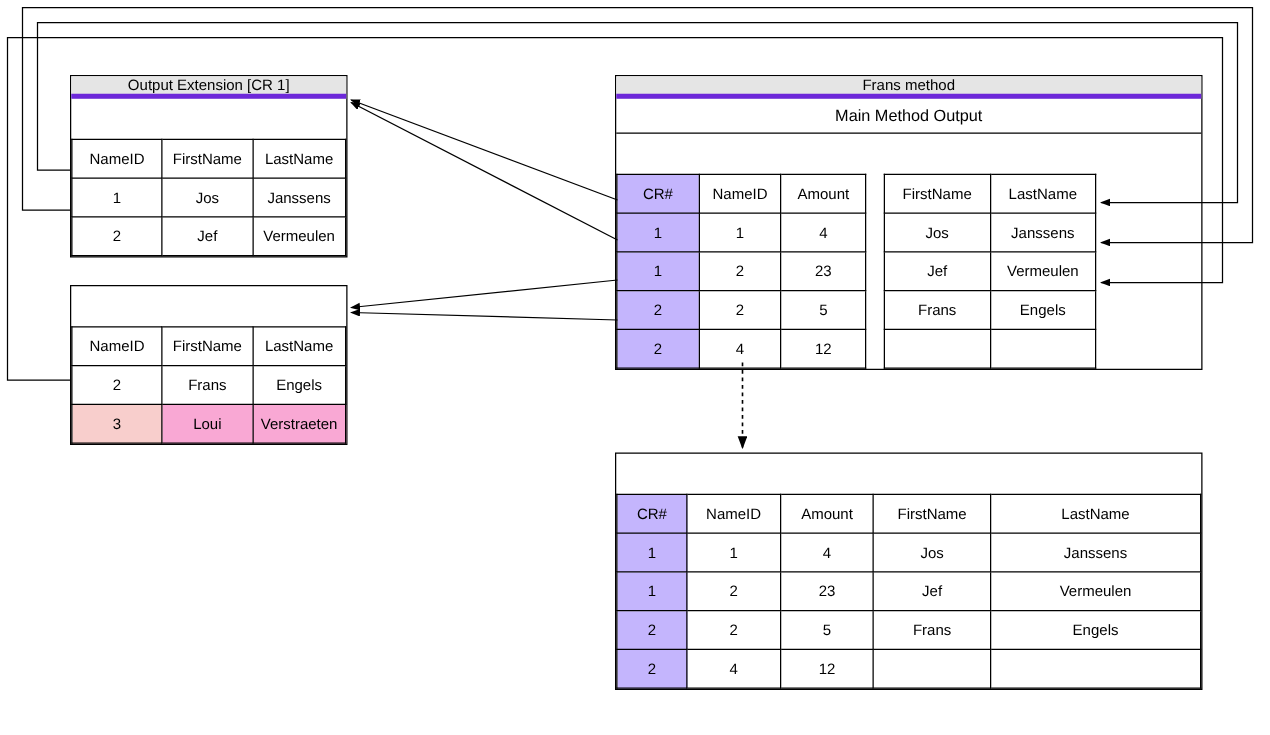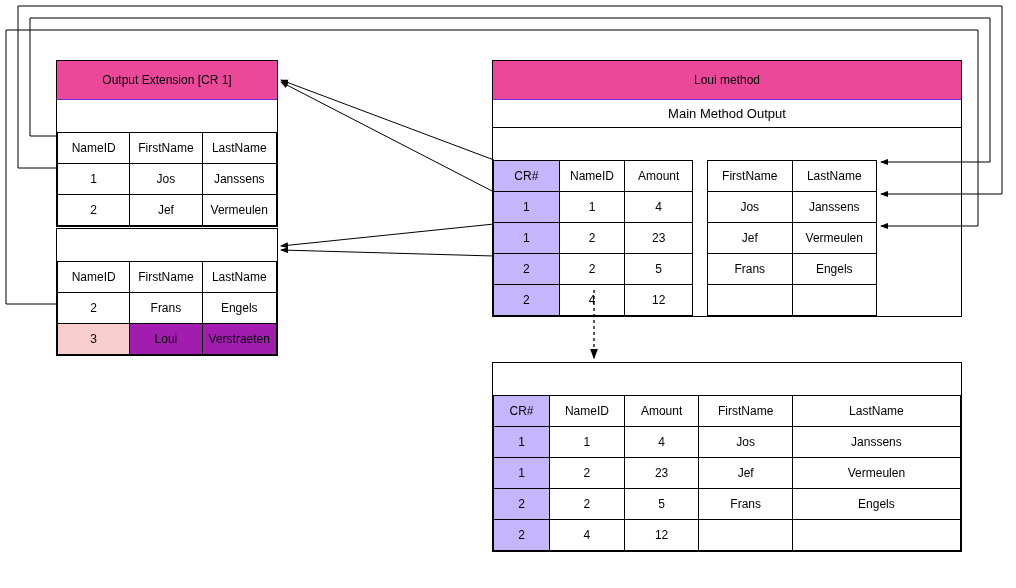--- a/index.html
+++ b/index.html
@@ -11,24 +11,24 @@
     color: #000;
     width: 1016px;
     height: 588px;
     position: relative;
   }
   .box {
     position: absolute;
     border: 1px solid #000;
   }
   .title-bar {
-    background: #ec4899;
-    border-bottom: 1px solid #6d28d9;
+    background: #e5e5e5;
+    border-bottom: 4px solid #6d28d9;
     text-align: center;
-    padding: 12px 4px;
+    padding: 0 4px;
     font-size: 12px;
   }
   .subtitle-bar {
     text-align: center;
     padding: 6px 4px;
     border-bottom: 1px solid #000;
     font-size: 13px;
   }
   table.data {
     border-collapse: collapse;
@@ -38,21 +38,21 @@
   table.data td, table.data th {
     border: 1px solid #000;
     text-align: center;
     padding: 6px 4px;
     font-weight: normal;
     font-size: 12px;
     height: 18px;
   }
   th.bold, td.bold { font-weight: bold; }
   .cr-col { background: #c4b5fd; }
-  .pink-row td { background: #a21caf; }
+  .pink-row td { background: #f9a8d4; }
   .pink-row td:first-child { background: #F8CECC; }
   svg.arrows {
     position: absolute;
     top: 0;
     left: 0;
     width: 1016px;
     height: 588px;
     pointer-events: none;
   }
 </style>
@@ -98,21 +98,21 @@
     <tr class="pink-row">
       <td>3</td>
       <td>Loui</td>
       <td>Verstraeten</td>
     </tr>
   </tbody>
     </table>
 </div>
 
 <div class="box" style="left:492px; top:60px; width:468px; border:1px solid #000;">
-  <div class="title-bar">Loui method</div>
+  <div class="title-bar">Frans method</div>
   <div style="position:relative; padding:0;">
     <div class="subtitle-bar">Main Method Output</div>
     <div style="display:flex; align-items:flex-start;">
 
       <table class="data" style="width:200px;">
         <tbody>
             <tr>
           <th class="cr-col" style="width:33%">CR#</th>
           <th style="width:33%">NameID</th>
           <th class="bold" style="width:34%">Amount</th>

